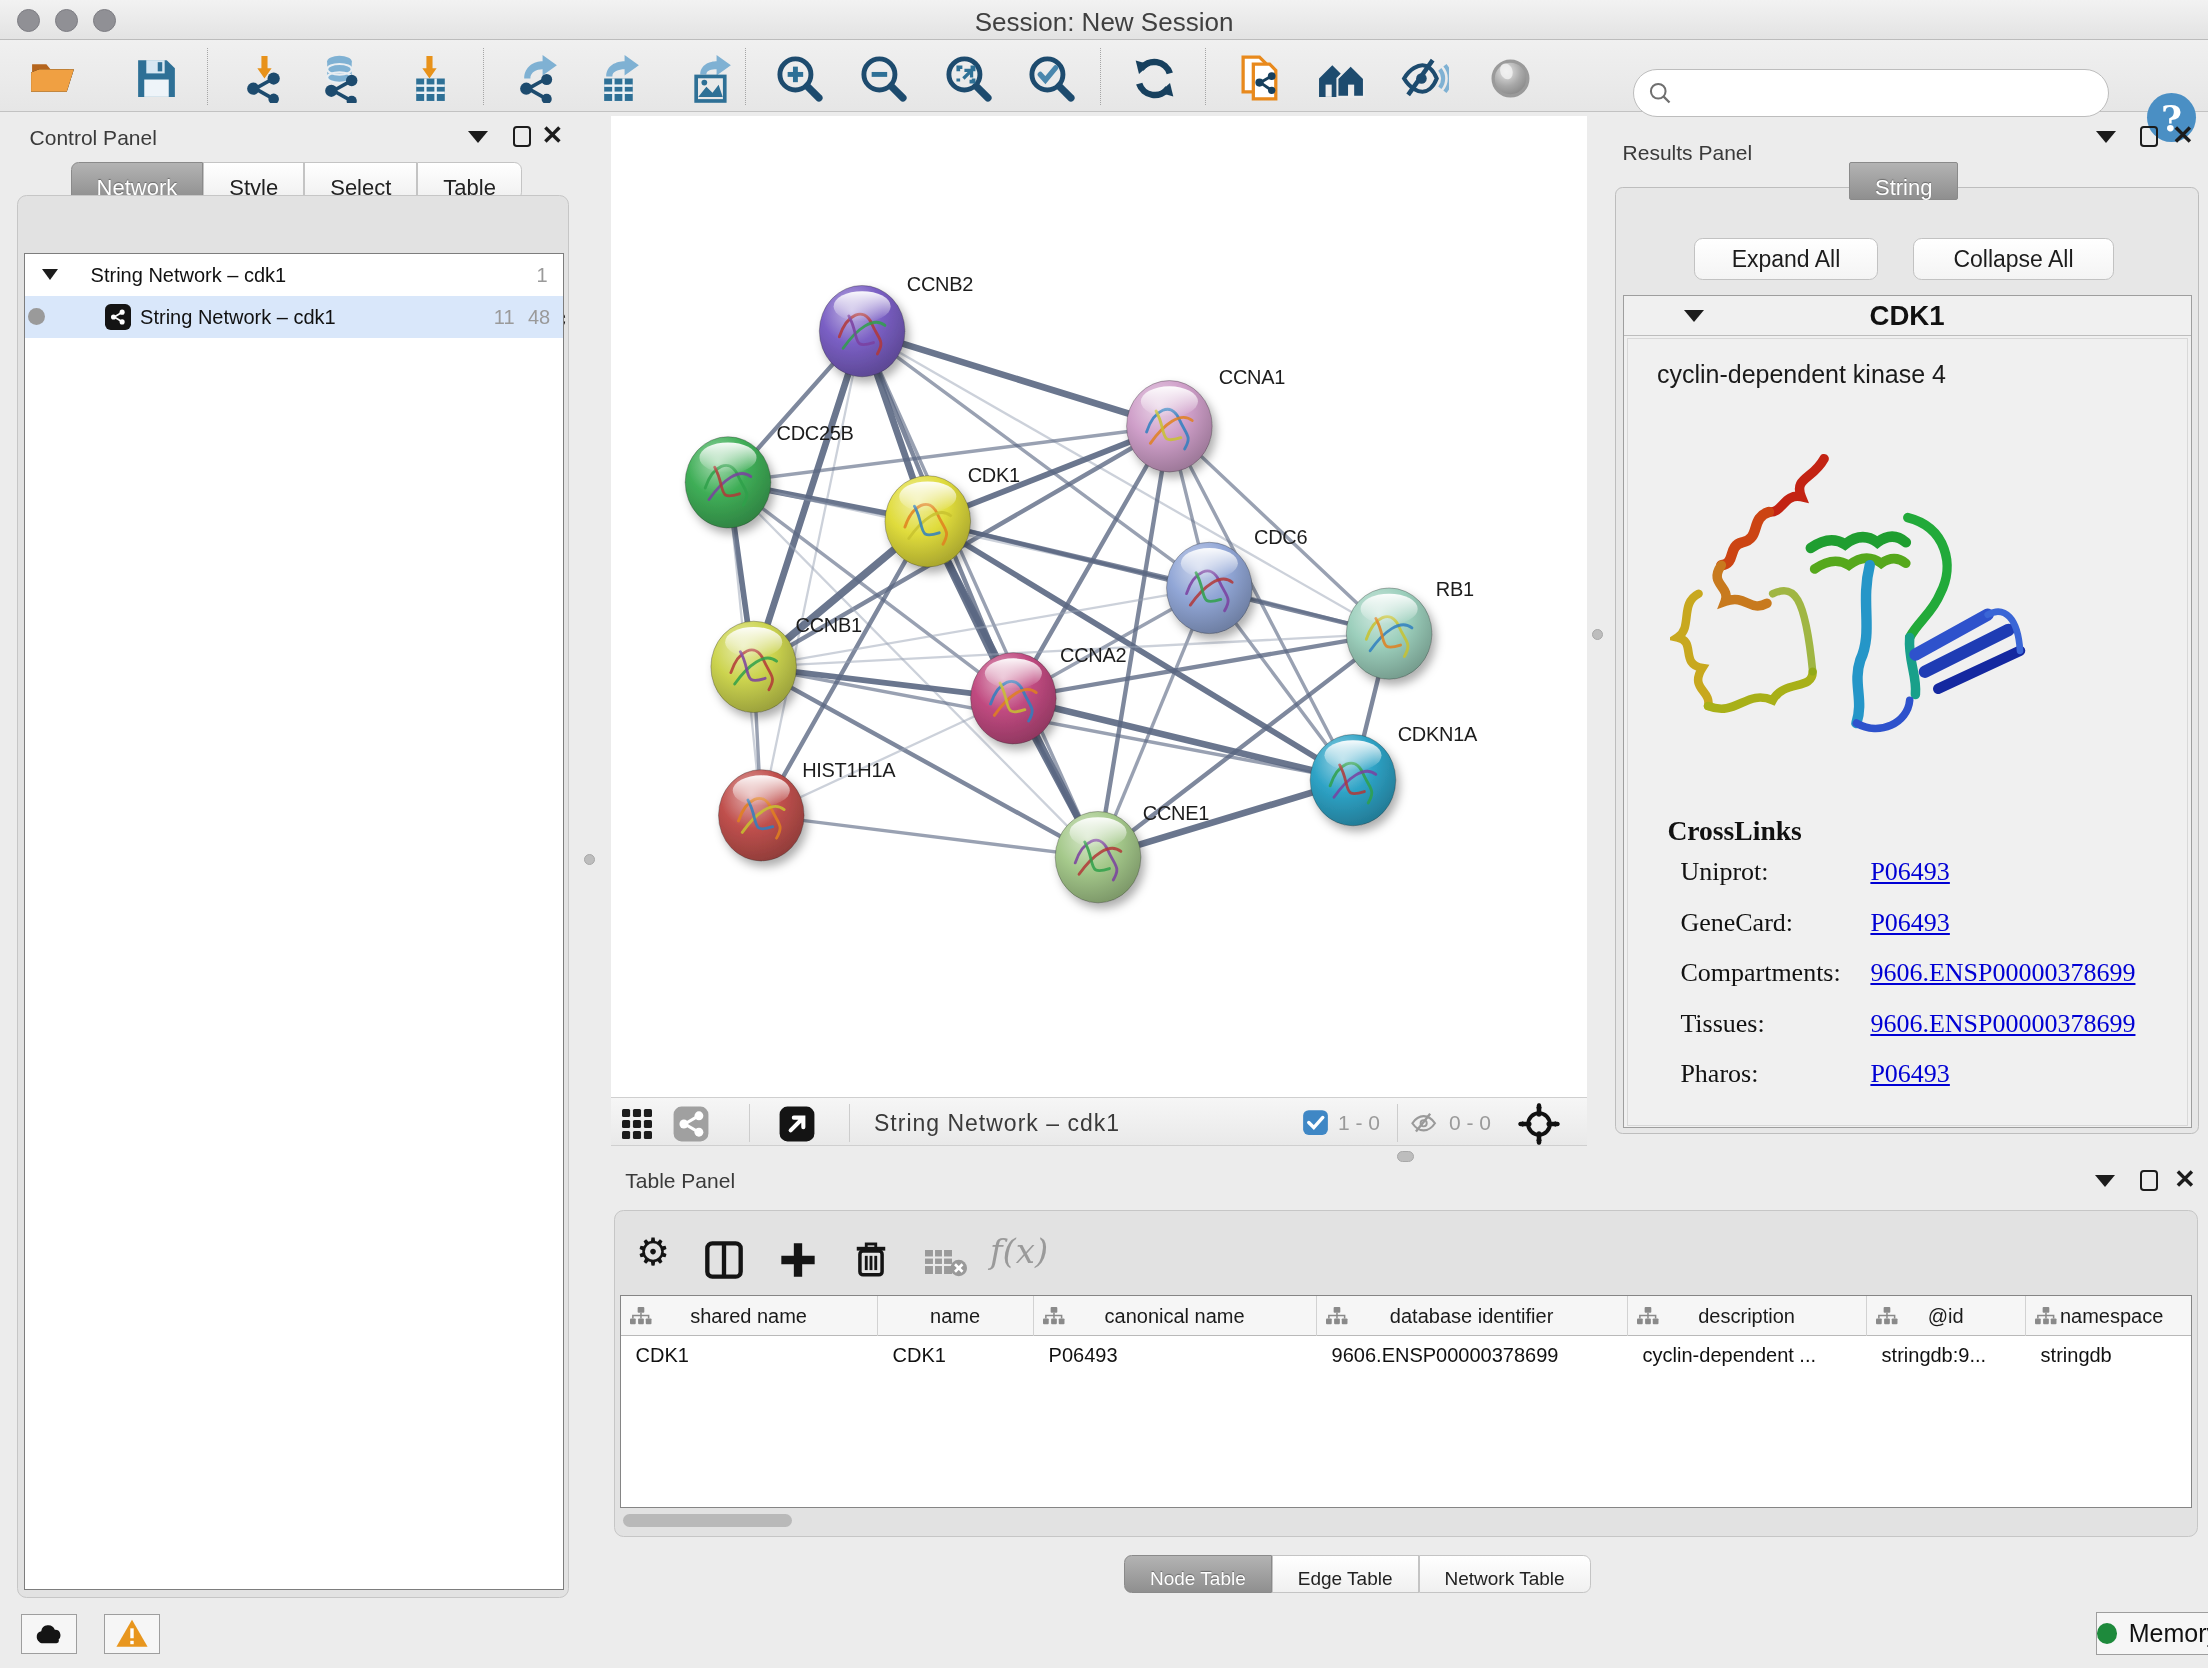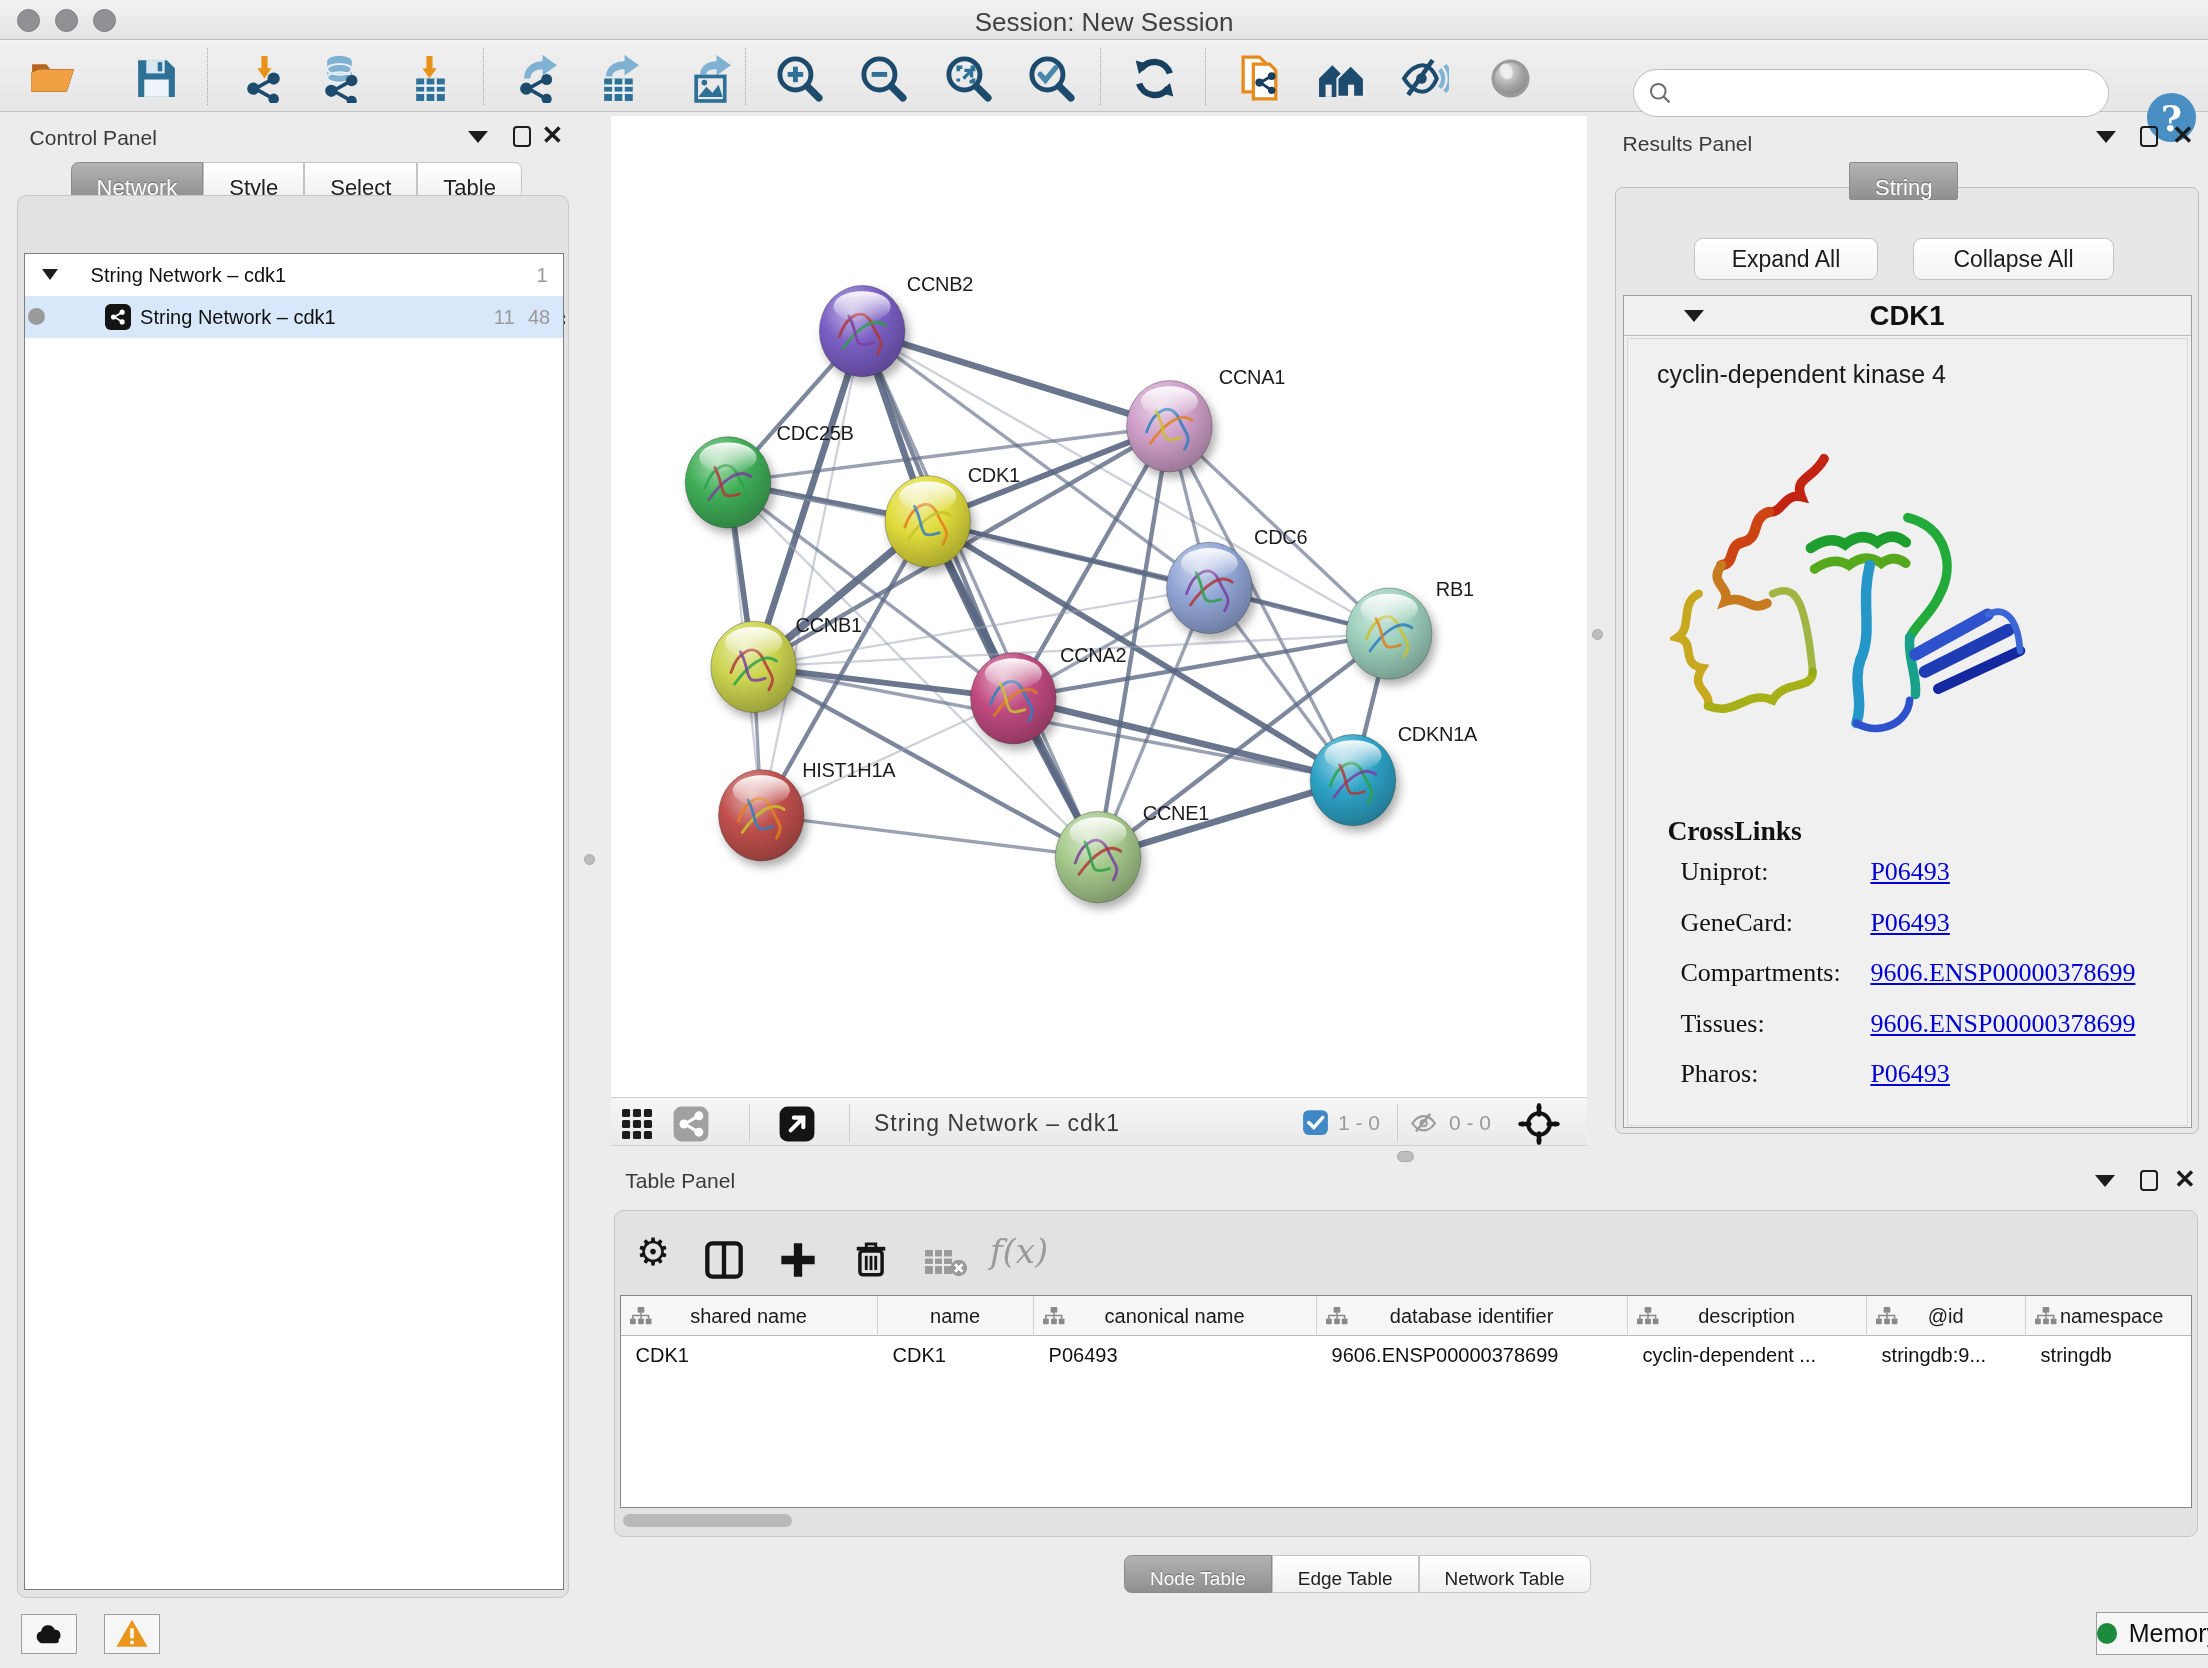--- a/index.html
+++ b/index.html
@@ -642,21 +642,21 @@
           </g>
           <polygon points="12,0 10.3,3 13.7,3" fill="#111"></polygon>
           <polygon points="12,24 10.3,21 13.7,21" fill="#111"></polygon>
           <polygon points="0,12 3,10.3 3,13.7" fill="#111"></polygon>
           <polygon points="24,12 21,10.3 21,13.7" fill="#111"></polygon>
         </svg>
     </button>
   </div>
 
   <div class="results-panel">
-    <span class="panel-title abs" style="left:7.6px; top:10px">Results Panel</span>
+    <span class="panel-title abs" style="left:7.6px; top:19px">Results Panel</span>
     <span class="ph-ico tri-down abs" style="left:481px; top:8.6px"></span>
     <span class="ph-ico float-ico abs" style="left:525px; top:3.8px"></span>
     <span class="close-ico abs" style="left:557px; top:2.9px">✕</span>
 
     <button class="tabbtn active rp-tab">String</button>
     <div class="rp-box"></div>
 
     <button class="rp-btn" style="left:79px; width:184px">Expand All</button>
     <button class="rp-btn" style="left:298px; width:201px">Collapse All</button>
 

